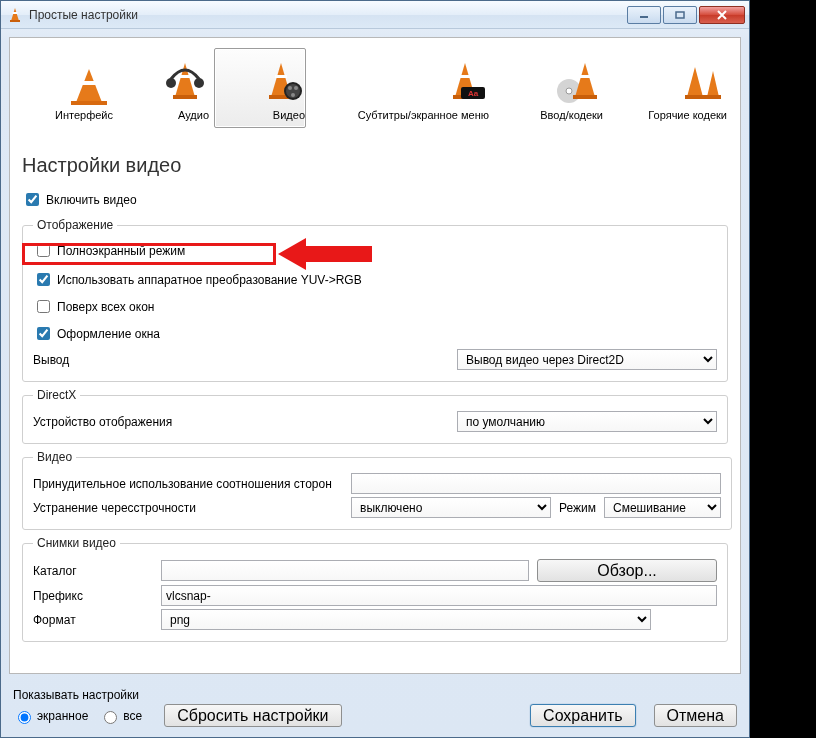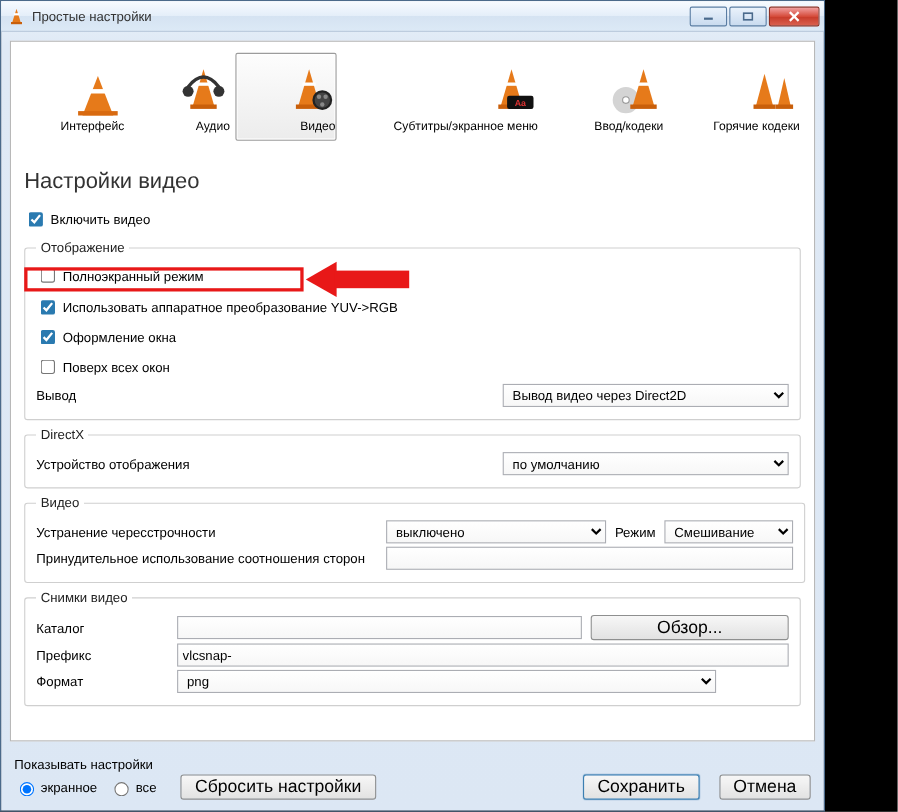--- a/index.html
+++ b/index.html
@@ -343,26 +343,26 @@
         <div class="checkbox-row">
           <input type="checkbox" style="">
           <label>Полноэкранный режим</label>
         </div>
         <div></div>
         <div class="checkbox-row">
           <input type="checkbox" checked="" style="">
           <label>Использовать аппаратное преобразование YUV-&gt;RGB</label>
         </div>
         <div class="checkbox-row">
+          <input type="checkbox" style="">
+          <label>Поверх всех окон</label>
+        </div>
+        <div class="checkbox-row">
           <input type="checkbox" checked="" style="">
           <label>Оформление окна</label>
-        </div>
-        <div class="checkbox-row">
-          <input type="checkbox" style="">
-          <label>Поверх всех окон</label>
         </div>
       </div>
       <div class="row">
         <label class="lbl">Вывод</label>
         <div style="flex:0 0 348px"></div>
         <select class="flex1">
           <option>Вывод видео через Direct2D</option>
         </select>
       </div>
     </fieldset>
@@ -373,33 +373,33 @@
         <label class="lbl-mid">Устройство отображения</label>
         <div style="flex:0 0 258px"></div>
         <select class="flex1">
           <option>по умолчанию</option>
         </select>
       </div>
     </fieldset>
 
     <fieldset class="group">
       <legend>Видео</legend>
+      <div class="row">
+        <label class="lbl-wide">Принудительное использование соотношения сторон</label>
+        <input type="text" class="flex1" value="" style="">
+      </div>
       <div class="row">
         <label class="lbl-wide">Устранение чересстрочности</label>
         <select style="width:200px">
           <option>выключено</option>
         </select>
         <label>Режим</label>
         <select class="flex1">
           <option>Смешивание</option>
         </select>
-      </div>
-      <div class="row">
-        <label class="lbl-wide">Принудительное использование соотношения сторон</label>
-        <input type="text" class="flex1" value="" style="">
       </div>
     </fieldset>
 
     <fieldset class="group">
       <legend>Снимки видео</legend>
       <div class="row">
         <label style="min-width:120px">Каталог</label>
         <input type="text" class="flex1" value="" style="">
         <button class="btn" style="width:180px">Обзор...</button>
       </div>

